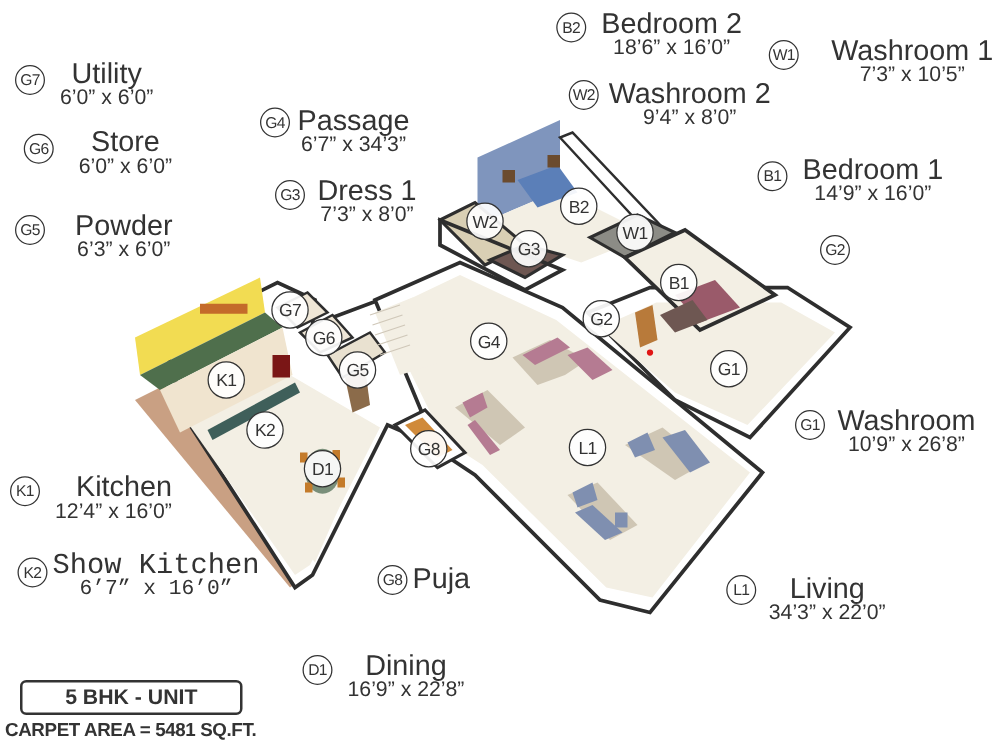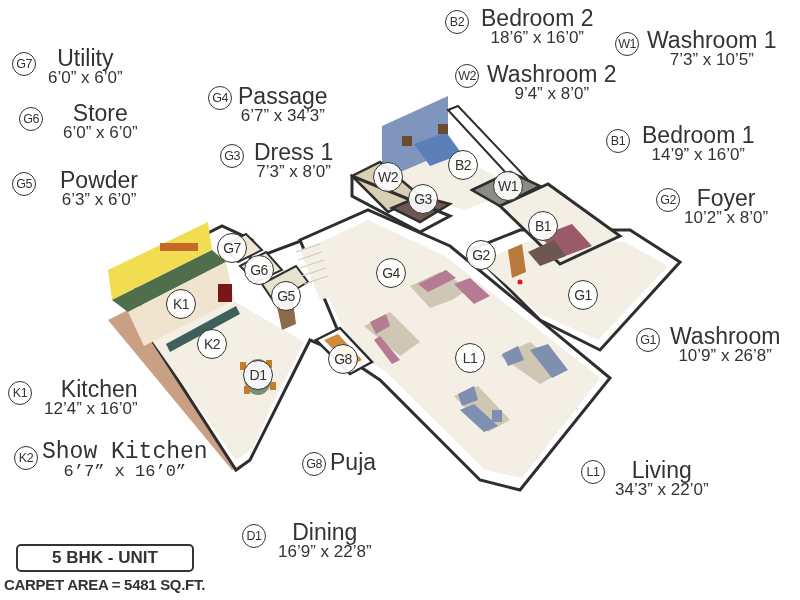--- a/index.html
+++ b/index.html
@@ -210,38 +210,34 @@
 </div>
 <div class="legend" style="left:455px;top:64px;">
   <span class="badge" style="margin-top:0px;">W2</span>
   <div class="txt" style="margin-left:8px;">
     <span class="name">Washroom 2</span>
     <span class="dim">9’4” x 8’0”</span>
   </div>
 </div>
 <div class="legend" style="left:615px;top:30px;">
   <span class="badge" style="margin-top:2px;">W1</span>
-  <div class="txt" style="margin-left:8px;">
+  <div class="txt" style="margin-left:26px;">
     <span class="name">Washroom 1</span>
     <span class="dim">7’3” x 10’5”</span>
   </div>
 </div>
 <div class="legend" style="left:606px;top:125px;">
   <span class="badge" style="margin-top:4px;">B1</span>
   <div class="txt" style="margin-left:12px;">
     <span class="name">Bedroom 1</span>
     <span class="dim">14’9” x 16’0”</span>
   </div>
 </div>
 <div class="legend" style="left:656px;top:188px;">
   <span class="badge" style="margin-top:0px;">G2</span>
-  <div class="txt" style="margin-left:4px;">
-    <span class="name">Foyer</span>
-    <span class="dim">10’2” x 8’0”</span>
-  </div>
 </div>
 <div class="legend" style="left:636px;top:326px;">
   <span class="badge" style="margin-top:2px;">G1</span>
   <div class="txt" style="margin-left:10px;">
     <span class="name">Washroom</span>
     <span class="dim">10’9” x 26’8”</span>
   </div>
 </div>
 <div class="legend" style="left:581px;top:460px;">
   <span class="badge" style="margin-top:0px;">L1</span>

